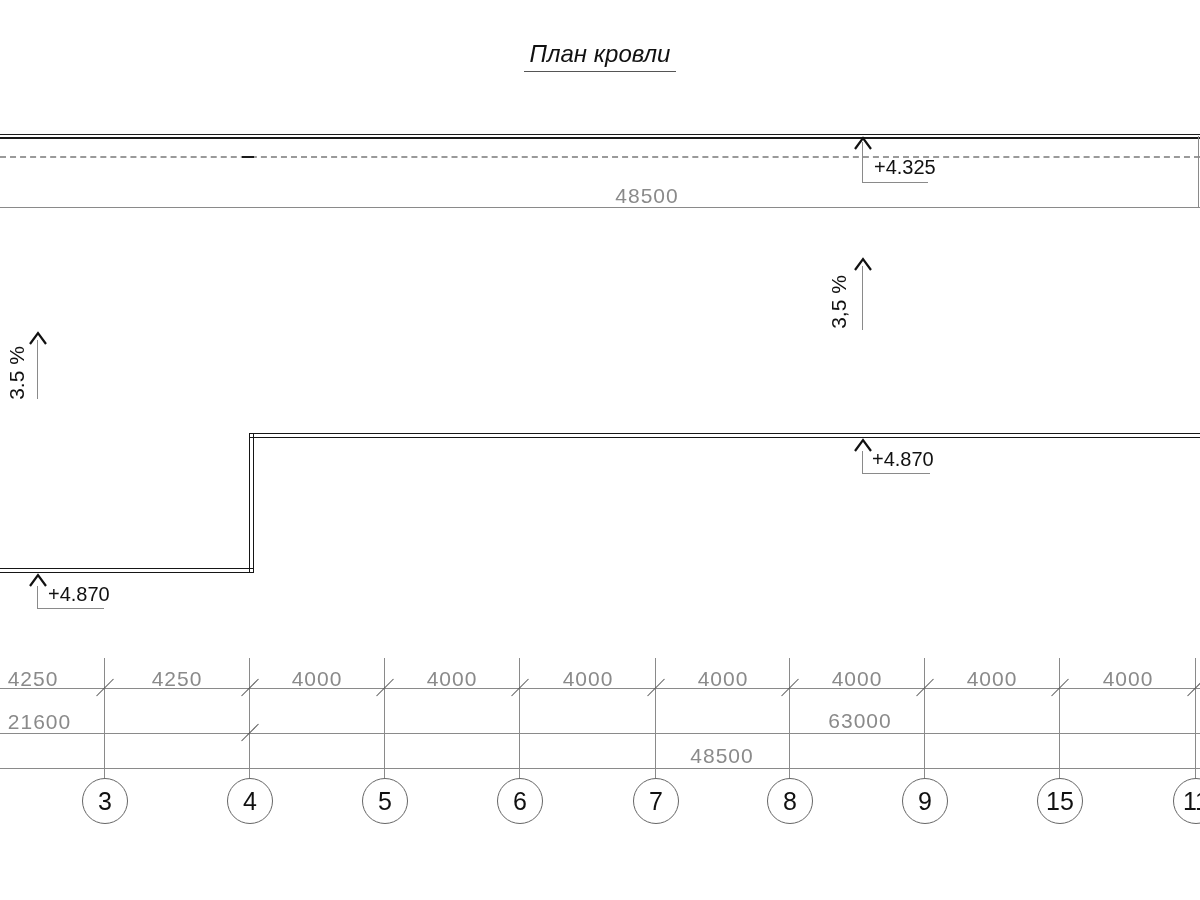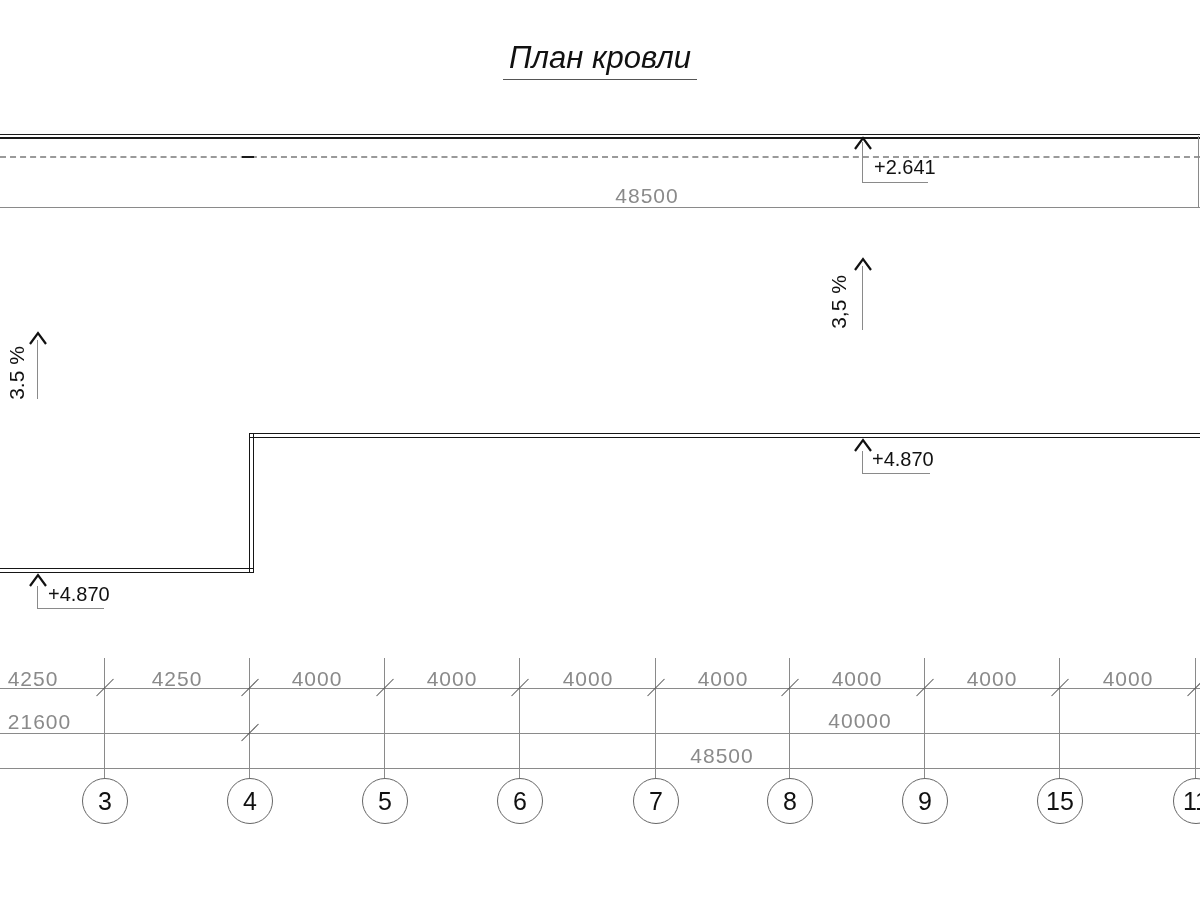--- a/index.html
+++ b/index.html
@@ -28,21 +28,21 @@
     transform:rotate(-45deg);transform-origin:center;}
   
   .bubble{position:absolute;width:46px;height:46px;border:1.2px solid #666;
     border-radius:50%;box-sizing:border-box;background:#fff;
     display:flex;align-items:center;justify-content:center;
     font-size:25px;color:#111;}
   
   .slope{position:absolute;color:#111;font-size:21px;white-space:nowrap;
     text-align:center;transform:rotate(-90deg);}
   .title-wrap{position:absolute;left:0;right:0;top:40px;text-align:center;}
-  .title-text{display:inline-block;font-style:italic;font-size:31px;color:#111;
+  .title-text{display:inline-block;font-style:italic;font-size:24px;color:#111;
     border-bottom:1.4px solid #555;padding:0 6px 3px 6px;}
   .chev{position:absolute;}
 </style>
 </head>
 <body>
 
 <div id="canvas">
 
   <div class="title-wrap">
     <span class="title-text">План кровли</span>
@@ -54,21 +54,21 @@
   <div class="hline blk" style="left:242px;top:156px;width:12px;height:2px;"></div>
   <div class="hline" style="left:0;top:207px;width:1200px;"></div>
   <div class="vline" style="left:1198px;top:136px;height:72px;"></div>
   <div class="dim-label" style="left:597px;top:184px;width:100px;">48500</div>
 
   <svg class="chev" style="left:853px;top:136px;" width="20" height="15">
     <path d="M2 13 L10 2 L18 13" fill="none" stroke="#111" stroke-width="2.2"></path>
   </svg>
   <div class="vline" style="left:862px;top:142px;height:40px;"></div>
   <div class="hline" style="left:862px;top:182px;width:66px;"></div>
-  <div class="ann" style="left:874px;top:156px;">+2.641</div>
+  <div class="ann" style="left:874px;top:156px;">+4.325</div>
 
   <div class="vline" style="left:37px;top:340px;height:59px;"></div>
   <svg class="chev" style="left:28px;top:331px;" width="20" height="15">
     <path d="M2 13 L10 2 L18 13" fill="none" stroke="#111" stroke-width="2.2"></path>
   </svg>
   <div class="slope" style="left:-18px;top:361px;width:70px;">3.5 %</div>
 
   <div class="vline" style="left:862px;top:266px;height:64px;"></div>
   <svg class="chev" style="left:853px;top:257px;" width="20" height="15">
     <path d="M2 13 L10 2 L18 13" fill="none" stroke="#111" stroke-width="2.2"></path>
@@ -123,21 +123,21 @@
   <div class="dim-label" style="left:127px;top:667px;width:100px;">4250</div>
   <div class="dim-label" style="left:267px;top:667px;width:100px;">4000</div>
   <div class="dim-label" style="left:402px;top:667px;width:100px;">4000</div>
   <div class="dim-label" style="left:538px;top:667px;width:100px;">4000</div>
   <div class="dim-label" style="left:673px;top:667px;width:100px;">4000</div>
   <div class="dim-label" style="left:807px;top:667px;width:100px;">4000</div>
   <div class="dim-label" style="left:942px;top:667px;width:100px;">4000</div>
   <div class="dim-label" style="left:1078px;top:667px;width:100px;">4000</div>
 
   <div class="dim-label" style="left:2px;top:710px;width:75px;">21600</div>
-  <div class="dim-label" style="left:810px;top:709px;width:100px;">40000</div>
+  <div class="dim-label" style="left:810px;top:709px;width:100px;">63000</div>
 
   <div class="dim-label" style="left:672px;top:744px;width:100px;">48500</div>
 
   <div class="bubble" style="left:82px;top:778px;">
       <span>3</span>
     </div>
   <div class="bubble" style="left:227px;top:778px;">
       <span>4</span>
     </div>
   <div class="bubble" style="left:362px;top:778px;">

